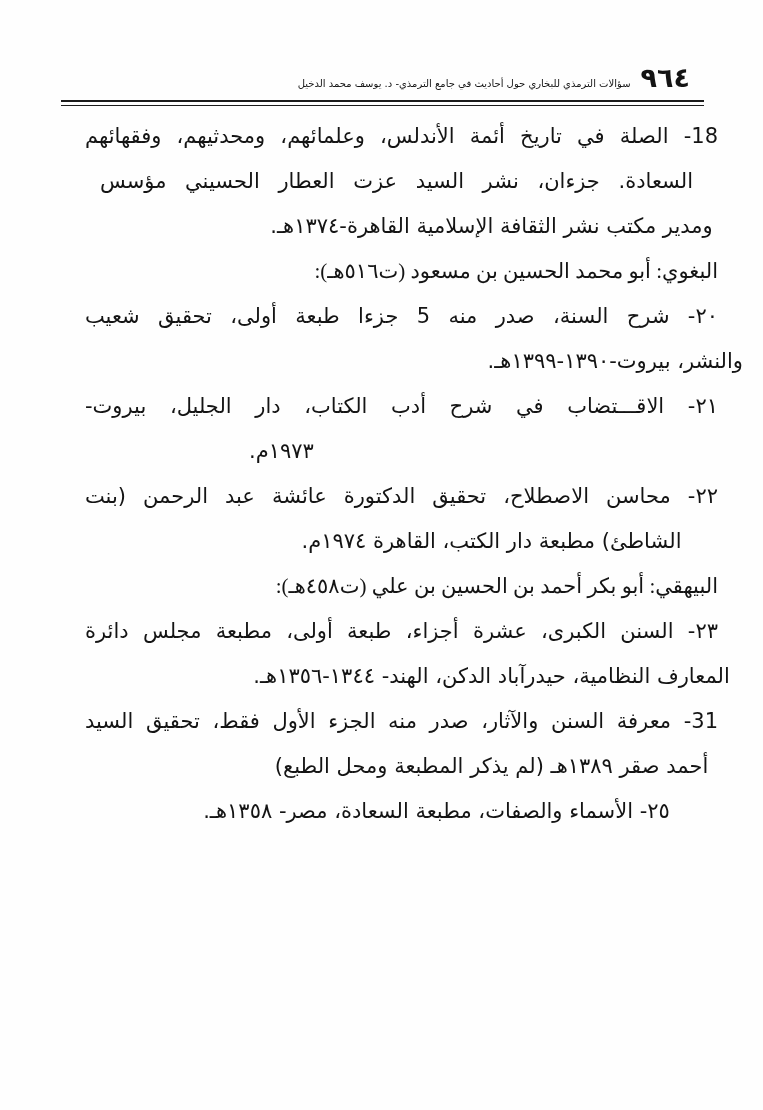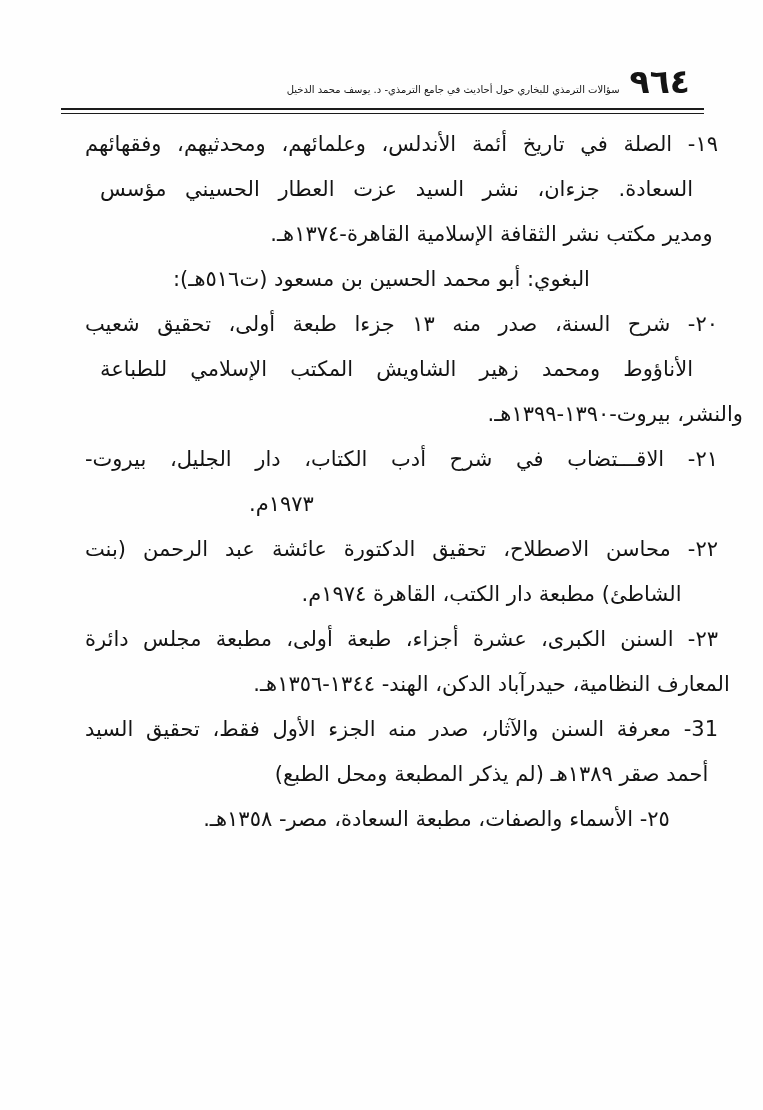--- a/index.html
+++ b/index.html
@@ -19,21 +19,21 @@
   }
   
   .hdr{
     display:flex;
     direction:rtl;
     align-items:baseline;
     gap:10px;
     padding:0 28px 0 6px;
   }
   .pnum{
-    font-size:33px;
+    font-size:27px;
     font-weight:bold;
     letter-spacing:1px;
     white-space:nowrap;
   }
   .ptitle{
     font-size:10px;
     font-weight:normal;
     white-space:nowrap;
   }
   .rule{
@@ -59,50 +59,50 @@
     overflow:hidden;
   }
   .mid{
     text-align:justify;
     text-align-last:justify;
     padding-right:25px;
     padding-left:55px;
     white-space:normal;
     overflow:hidden;
   }
-  .shead{text-align:center;}
+  .shead{text-align:right;font-family:Liberation Serif, serif;}
   .lastC{transform:translateX(25px);}
   .lastL{text-align:center;transform:translateX(110px);}
   .lastM{text-align:center;transform:translateX(55px);}
   .lastR{text-align:center;transform:translateX(-100px);}
 </style>
 </head>
 <body>
 
 <div class="page">
 
   <header class="hdr">
     <span class="pnum">٩٦٤</span>
     <span class="ptitle">سؤالات الترمذي للبخاري حول أحاديث في جامع الترمذي- د. يوسف محمد الدخيل</span>
   </header>
 
   <div class="rule"></div>
 
   <main class="txt">
-    <div class="ln first">١٩- الصلة في تاريخ أئمة الأندلس، وعلمائهم، ومحدثيهم، وفقهائهم</div>
+    <div class="ln first">18- الصلة في تاريخ أئمة الأندلس، وعلمائهم، ومحدثيهم، وفقهائهم</div>
     <div class="ln mid">السعادة. جزءان، نشر السيد عزت العطار الحسيني مؤسس</div>
     <div class="ln lastL">ومدير مكتب نشر الثقافة الإسلامية القاهرة-١٣٧٤هـ.</div>
     <div class="ln shead">البغوي: أبو محمد الحسين بن مسعود (ت٥١٦هـ):</div>
-    <div class="ln first">٢٠- شرح السنة، صدر منه ١٣ جزءا طبعة أولى، تحقيق شعيب</div>
-    <div class="ln mid">الأناؤوط ومحمد زهير الشاويش المكتب الإسلامي للطباعة</div>
+    <div class="ln first">٢٠- شرح السنة، صدر منه 5 جزءا طبعة أولى، تحقيق شعيب</div>
     <div class="ln lastC">والنشر، بيروت-١٣٩٠-١٣٩٩هـ.</div>
     <div class="ln first">٢١- الاقـــتضاب في شرح أدب الكتاب، دار الجليل، بيروت-</div>
     <div class="ln lastR">١٩٧٣م.</div>
     <div class="ln first">٢٢- محاسن الاصطلاح، تحقيق الدكتورة عائشة عبد الرحمن (بنت</div>
     <div class="ln lastL">الشاطئ) مطبعة دار الكتب، القاهرة ١٩٧٤م.</div>
+    <div class="ln shead">البيهقي: أبو بكر أحمد بن الحسين بن علي (ت٤٥٨هـ):</div>
     <div class="ln first">٢٣- السنن الكبرى، عشرة أجزاء، طبعة أولى، مطبعة مجلس دائرة</div>
     <div class="ln lastL">المعارف النظامية، حيدرآباد الدكن، الهند- ١٣٤٤-١٣٥٦هـ.</div>
     <div class="ln first">31- معرفة السنن والآثار، صدر منه الجزء الأول فقط، تحقيق السيد</div>
     <div class="ln lastL">أحمد صقر ١٣٨٩هـ (لم يذكر المطبعة ومحل الطبع)</div>
     <div class="ln lastM">٢٥- الأسماء والصفات، مطبعة السعادة، مصر- ١٣٥٨هـ.</div>
   </main>
 
 </div>
 
 </body></html>

